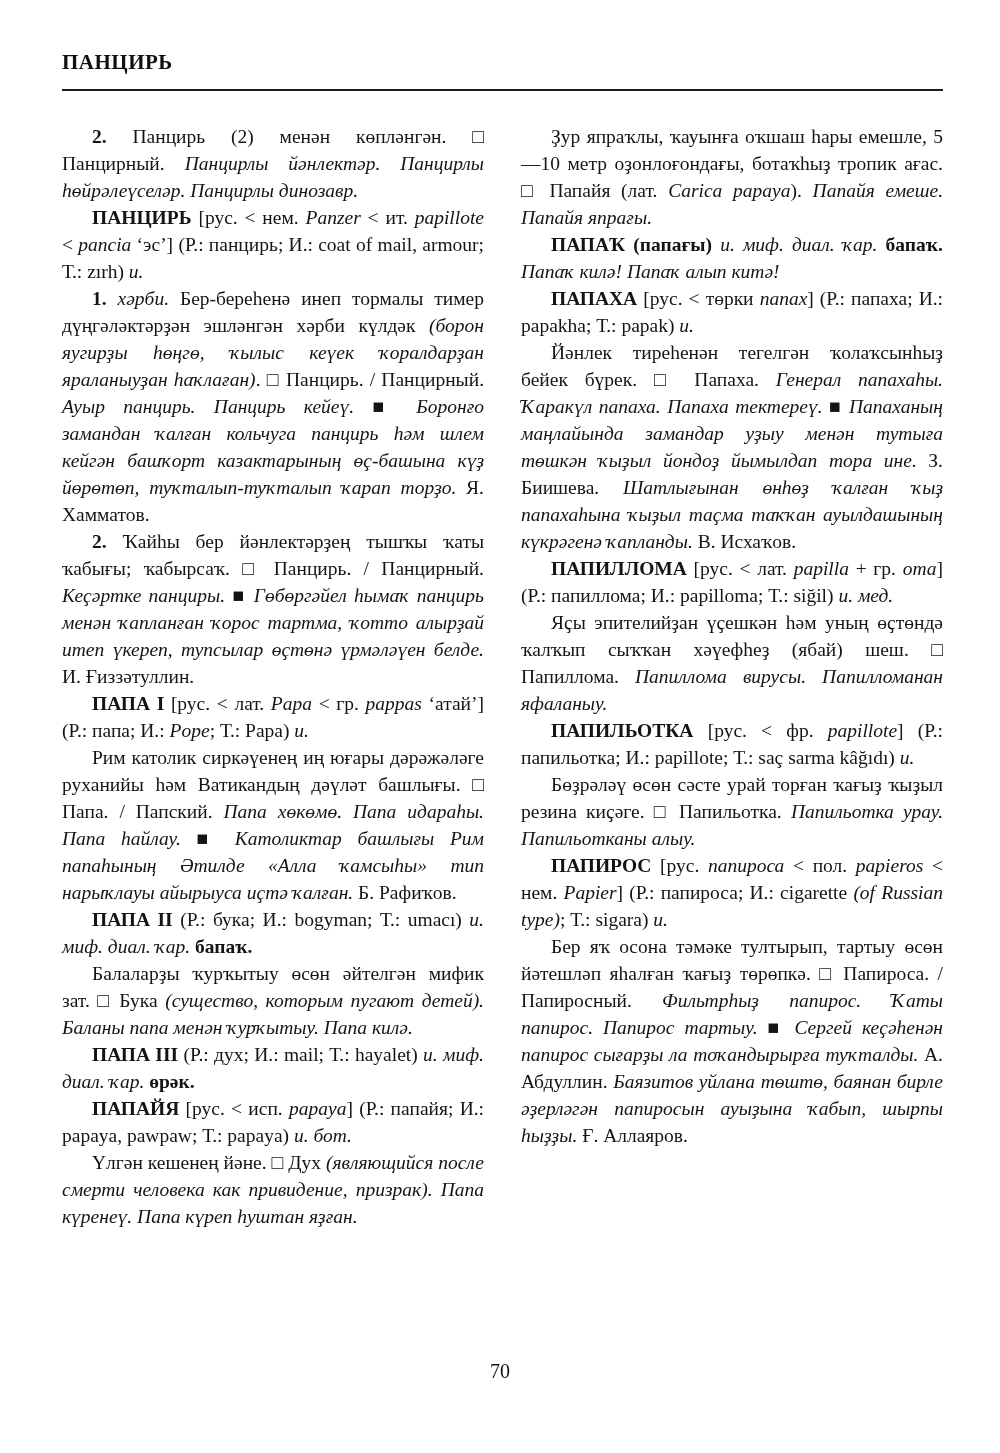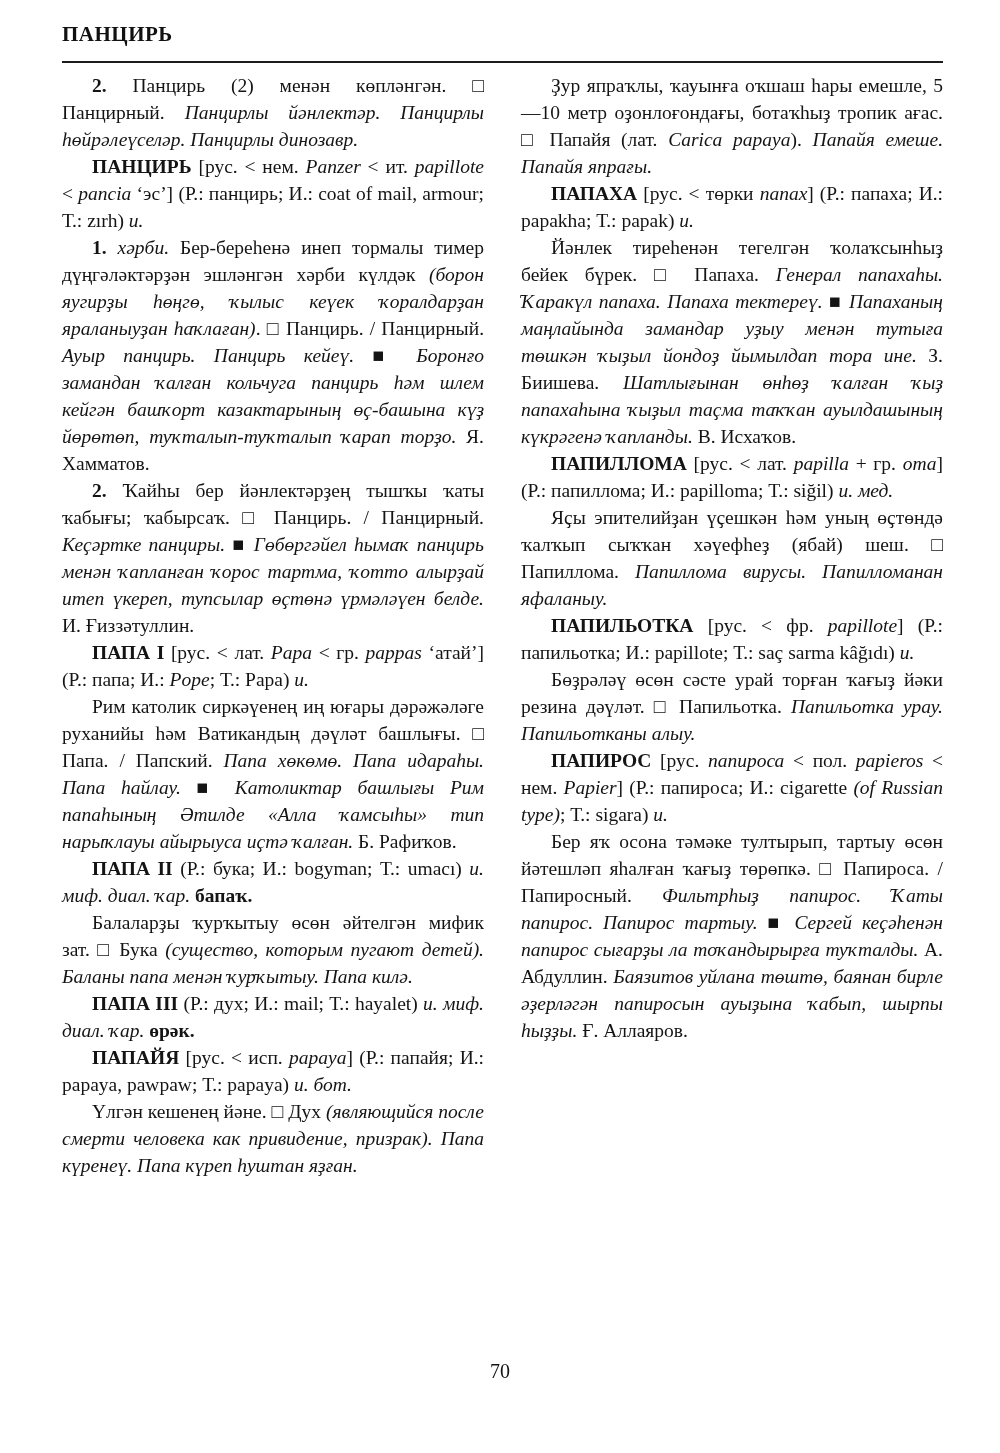--- a/index.html
+++ b/index.html
@@ -6,39 +6,39 @@
   body{
     width:1000px;height:1453px;
     background:#ffffff;
     font-family:"Liberation Serif","DejaVu Serif",serif;
     color:#141414;
   }
   .page{
     position:relative;
     width:1000px;height:1453px;
     box-sizing:border-box;
-    padding:22px 57px 0 62px;
+    padding:50px 57px 0 62px;
     background:#ffffff;
     overflow:hidden;
   }
   .header{
     font-weight:bold;
     font-size:21px;
     letter-spacing:0.5px;
     color:#111;
   }
   .rule{
     border:0;
     border-top:2.5px solid #1c1c1c;
     margin:14px 0 0 0;
   }
   .columns{
     display:flex;
     gap:37px;
-    margin-top:9px;
+    margin-top:32px;
   }
   .col{
     flex:1 1 0;
     min-width:0;
     text-align:justify;
     font-size:19.5px;
     line-height:27px;
   }
   .para{
     margin:0;
@@ -71,24 +71,25 @@
         <p class="para"><span class="run-b">ПАПА I </span><span class="run-n">[рус. &lt; лат. </span><span class="run-i">Papa</span><span class="run-n"> &lt; гр. </span><span class="run-i">pappas</span><span class="run-n"> ‘атай’] (Р.: папа; И.: </span><span class="run-i">Pope</span><span class="run-n">; Т.: Papa) </span><span class="run-i">и.</span></p>
         <p class="para"><span class="run-n">Рим католик сиркәүенең иң юғары дәрәжәләге руханийы һәм Ватикандың дәүләт башлығы. □ Папа. / Папский. </span><span class="run-i">Папа хөкөмө. Папа идараһы. Папа һайлау. </span><span class="run-n">■ </span><span class="run-i">Католиктар башлығы Рим папаһының Әтилде «Алла ҡамсыһы» тип нарыҡлауы айырыуса иҫтә ҡалған. </span><span class="run-n">Б. Рафиҡов.</span></p>
         <p class="para"><span class="run-b">ПАПА II </span><span class="run-n">(Р.: бука; И.: bogyman; Т.: umacı) </span><span class="run-i">и. миф. диал. ҡар. </span><span class="run-b">бапаҡ.</span></p>
         <p class="para"><span class="run-n">Балаларҙы ҡурҡытыу өсөн әйтелгән мифик зат. □ Бука </span><span class="run-i">(существо, которым пугают детей). Баланы папа менән ҡурҡытыу. Папа килә.</span></p>
         <p class="para"><span class="run-b">ПАПА III </span><span class="run-n">(Р.: дух; И.: mail; Т.: hayalet) </span><span class="run-i">и. миф. диал. ҡар. </span><span class="run-b">өрәк.</span></p>
         <p class="para"><span class="run-b">ПАПАЙЯ </span><span class="run-n">[рус. &lt; исп. </span><span class="run-i">papaya</span><span class="run-n">] (Р.: папайя; И.: papaya, pawpaw; Т.: papaya) </span><span class="run-i">и. бот.</span></p>
         <p class="para"><span class="run-n">Үлгән кешенең йәне. □ Дух </span><span class="run-i">(являющийся после смерти человека как привидение, призрак). Папа күренеү. Папа күреп һуштан яҙған.</span></p>
       </div>
     <div class="col">
         <p class="para"><span class="run-n">Ҙур япраҡлы, ҡауынға оҡшаш һары емешле, 5—10 метр оҙонлоғондағы, ботаҡһыҙ тропик ағас. □ Папайя (лат. </span><span class="run-i">Carica papaya</span><span class="run-n">). </span><span class="run-i">Папайя емеше. Папайя япрағы.</span></p>
+        <p class="para"><span class="run-b">ПАПАҠ (папағы) </span><span class="run-i">и. миф. диал. ҡар. </span><span class="run-b">бапаҡ. </span><span class="run-i">Папаҡ килә! Папаҡ алып китә!</span></p>
         <p class="para"><span class="run-b">ПАПАХА </span><span class="run-n">[рус. &lt; төрки </span><span class="run-i">папах</span><span class="run-n">] (Р.: папаха; И.: papakha; Т.: papak) </span><span class="run-i">и.</span></p>
         <p class="para"><span class="run-n">Йәнлек тиреһенән тегелгән ҡолаҡсынһыҙ бейек бүрек. □ Папаха. </span><span class="run-i">Генерал папахаһы. Ҡаракүл папаха. Папаха тектереү. </span><span class="run-n">■ </span><span class="run-i">Папаханың маңлайында замандар уҙыу менән тутыға төшкән ҡыҙыл йондоҙ йымылдап тора ине. </span><span class="run-n">З. Биишева. </span><span class="run-i">Шатлығынан өнһөҙ ҡалған ҡыҙ папахаһына ҡыҙыл таҫма таҡҡан ауылдашының күкрәгенә ҡапланды. </span><span class="run-n">В. Исхаҡов.</span></p>
         <p class="para"><span class="run-b">ПАПИЛЛОМА </span><span class="run-n">[рус. &lt; лат. </span><span class="run-i">papilla</span><span class="run-n"> + гр. </span><span class="run-i">ота</span><span class="run-n">] (Р.: папиллома; И.: papilloma; Т.: siğil) </span><span class="run-i">и. мед.</span></p>
         <p class="para"><span class="run-n">Яҫы эпителийҙан үҫешкән һәм уның өҫтөндә ҡалҡып сыҡҡан хәүефһеҙ (ябай) шеш. □ Папиллома. </span><span class="run-i">Папиллома вирусы. Папилломанан яфаланыу.</span></p>
         <p class="para"><span class="run-b">ПАПИЛЬОТКА </span><span class="run-n">[рус. &lt; фр. </span><span class="run-i">papillote</span><span class="run-n">] (Р.: папильотка; И.: papillote; Т.: saç sarma kâğıdı) </span><span class="run-i">и.</span></p>
-        <p class="para"><span class="run-n">Бөҙрәләү өсөн сәсте урай торған ҡағыҙ йәки резина дәүләт. □ Папильотка. </span><span class="run-i">Папильотка урау. Папильотканы алыу.</span></p>
+        <p class="para"><span class="run-n">Бөҙрәләү өсөн сәсте урай торған ҡағыҙ ҡыҙыл резина киҫәге. □ Папильотка. </span><span class="run-i">Папильотка урау. Папильотканы алыу.</span></p>
         <p class="para"><span class="run-b">ПАПИРОС </span><span class="run-n">[рус. </span><span class="run-i">папироса</span><span class="run-n"> &lt; пол. </span><span class="run-i">papieros</span><span class="run-n"> &lt; нем. </span><span class="run-i">Papier</span><span class="run-n">] (Р.: папироса; И.: cigarette </span><span class="run-i">(of Russian type)</span><span class="run-n">; Т.: sigara) </span><span class="run-i">и.</span></p>
         <p class="para"><span class="run-n">Бер яҡ осона тәмәке тултырып, тартыу өсөн йәтешләп яһалған ҡағыҙ төрөпкә. □ Папироса. / Папиросный. </span><span class="run-i">Фильтрһыҙ папирос. Ҡаты папирос. Папирос тартыу. </span><span class="run-n">■ </span><span class="run-i">Сергей кеҫәһенән папирос сығарҙы ла тоҡандырырға туҡталды. </span><span class="run-n">А. Абдуллин. </span><span class="run-i">Баязитов уйлана төштө, баянан бирле әҙерләгән папиросын ауыҙына ҡабып, шырпы һыҙҙы. </span><span class="run-n">Ғ. Аллаяров.</span></p>
       </div>
   </div>
   <div class="pagenum">70</div>
 </div>
 
 </body></html>

